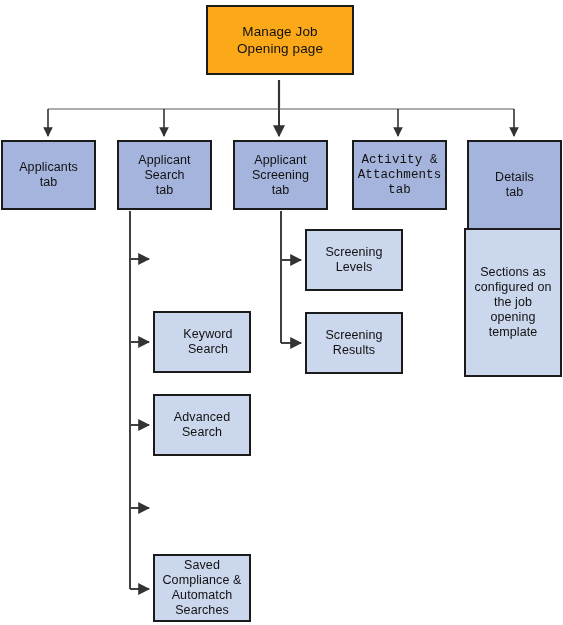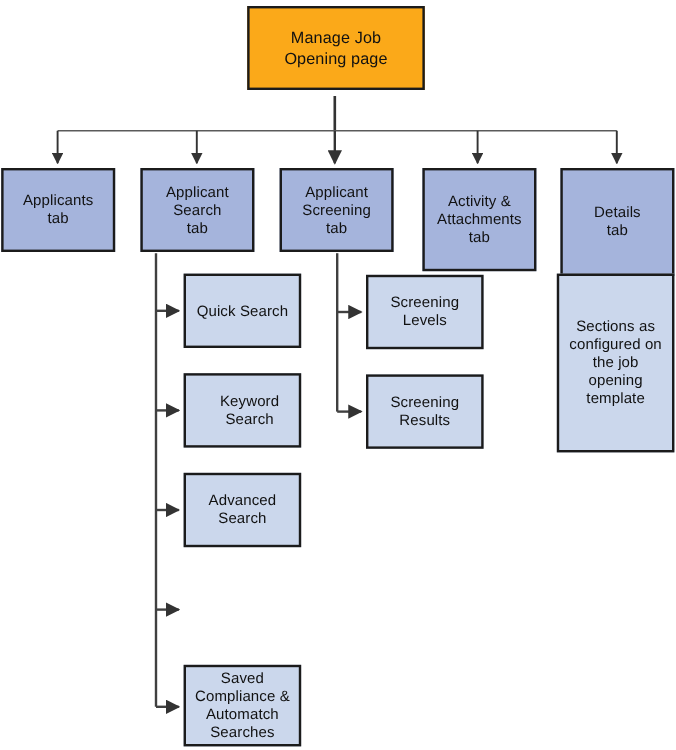--- a/index.html
+++ b/index.html
@@ -110,33 +110,30 @@
   <div class="node node-tab" style="left:117px; top:140px; width:95px; height:70px;">
     <span class="node-label">Applicant
 Search
 tab</span>
   </div>
   <div class="node node-tab" style="left:233px; top:140px; width:95px; height:70px;">
     <span class="node-label">Applicant
 Screening
 tab</span>
   </div>
-  <div class="node node-tab" style="left:352px; top:140px; width:95px; height:86px;">
+  <div class="node node-tab" style="left:352px; top:140px; width:95px; height:70px;font-family:Liberation Mono, monospace;">
     <span class="node-label">Activity &amp;
 Attachments
 tab</span>
   </div>
   <div class="node node-tab" style="left:467px; top:140px; width:95px; height:90px;">
     <span class="node-label">Details
 tab</span>
   </div>
 
-  <div class="node node-sub" style="left:153px; top:228px; width:98px; height:62px;">
-    <span class="node-label">Quick Search</span>
-  </div>
   <div class="node node-sub" style="left:153px; top:311px; width:98px; height:62px;padding-left:16px;">
     <span class="node-label">Keyword
 Search</span>
   </div>
   <div class="node node-sub" style="left:153px; top:394px; width:98px; height:62px;">
     <span class="node-label">Advanced
 Search</span>
   </div>
   <div class="node node-sub" style="left:153px; top:554px; width:98px; height:68px;">
     <span class="node-label">Saved

